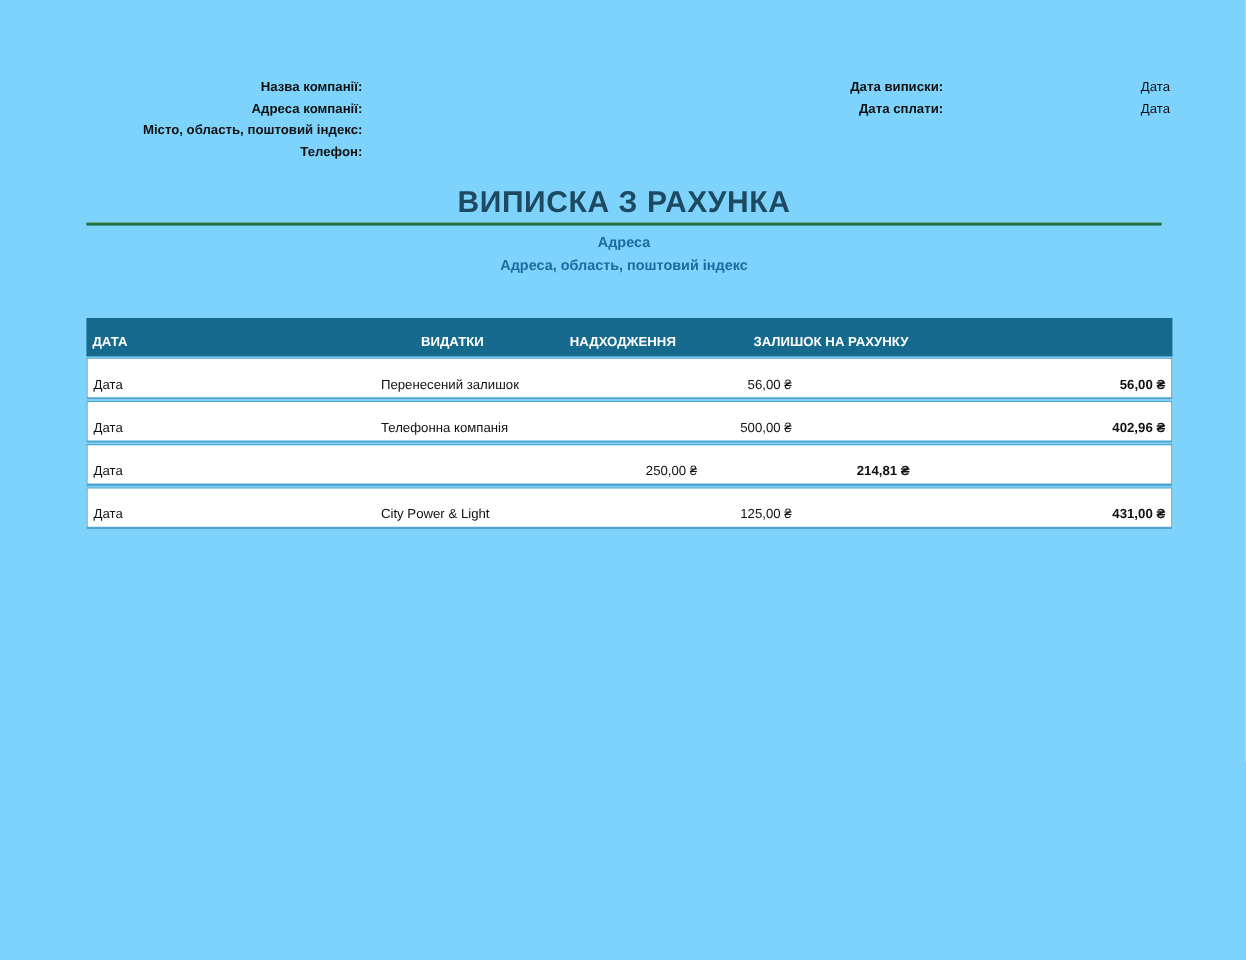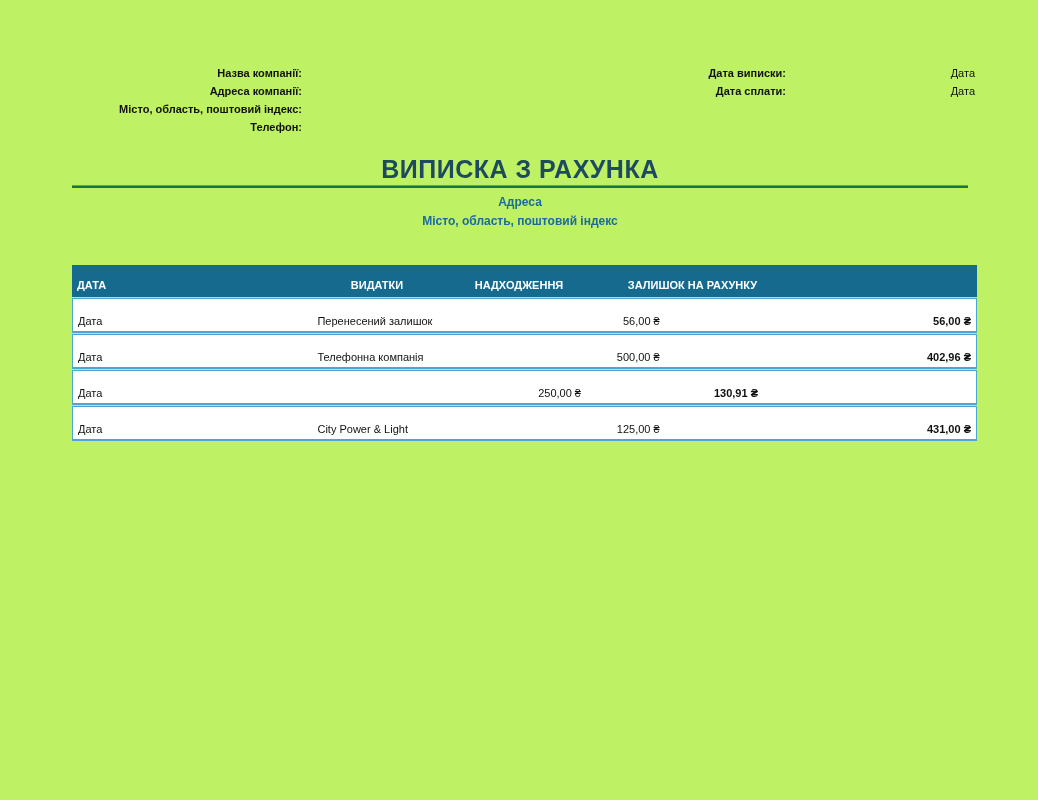--- a/index.html
+++ b/index.html
@@ -4,21 +4,21 @@
 <style>
   html, body { margin:0; padding:0; }
   body {
     width:1038px; height:800px;
     background:#ffffff;
     font-family:"Liberation Sans", sans-serif;
     color:#000;
     position:relative;
     overflow:hidden;
   }
-  .page { position:absolute; inset:0; background:#bef264;padding-left:12px; }
+  .page { position:absolute; inset:0; background:#7dd3fc;padding-left:12px; }
 
   
   .sender-block {
     position:absolute; top:64px; left:60px; width:242px;
     text-align:right; font-size:11px; font-weight:bold; line-height:18px; color:#111;
   }
   
   .dates-labels {
     position:absolute; top:64px; left:640px; width:146px;
     text-align:right; font-size:11px; font-weight:bold; line-height:18px; color:#111;
@@ -87,21 +87,21 @@
   <div class="dates-values">
     <div>Дата</div>
     <div>Дата</div>
   </div>
 
   <div class="doc-title">ВИПИСКА З РАХУНКА</div>
   <div class="title-rule"></div>
 
   <div class="recipient-block">
     <div>Адреса</div>
-    <div>Місто, область, поштовий індекс</div>
+    <div>Адреса, область, поштовий індекс</div>
   </div>
 
   <div class="stmt-table">
     <div class="thead">
       <div class="cell c-date">ДАТА</div>
       <div class="cell c-debit">ВИДАТКИ</div>
       <div class="cell c-credit">НАДХОДЖЕННЯ</div>
       <div class="cell c-balance">ЗАЛИШОК НА РАХУНКУ</div>
     </div>
 
@@ -118,21 +118,21 @@
       <div class="cell c-desc">Телефонна компанія</div>
       <div class="cell c-debit">500,00 ₴</div>
       <div class="cell c-credit"></div>
       <div class="cell c-balance balance-val">402,96 ₴</div>
     </div>
 
     <div class="trow">
       <div class="cell c-date">Дата</div>
       <div class="cell c-debit"></div>
       <div class="cell c-credit">250,00 ₴</div>
-      <div class="cell c-balance balance-val">130,91 ₴</div>
+      <div class="cell c-balance balance-val">214,81 ₴</div>
     </div>
 
     <div class="trow">
       <div class="cell c-date">Дата</div>
       <div class="cell c-desc">City Power &amp; Light</div>
       <div class="cell c-debit">125,00 ₴</div>
       <div class="cell c-credit"></div>
       <div class="cell c-balance balance-val">431,00 ₴</div>
     </div>
   </div>

